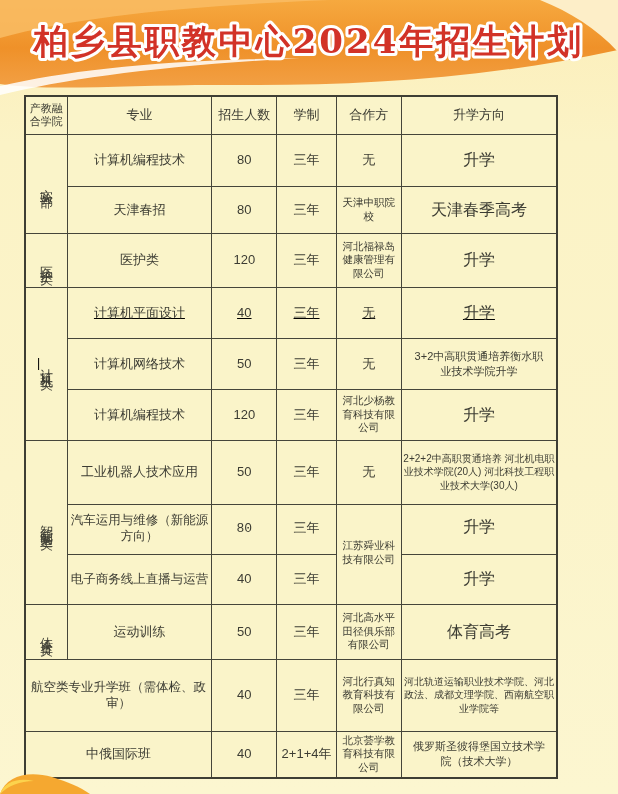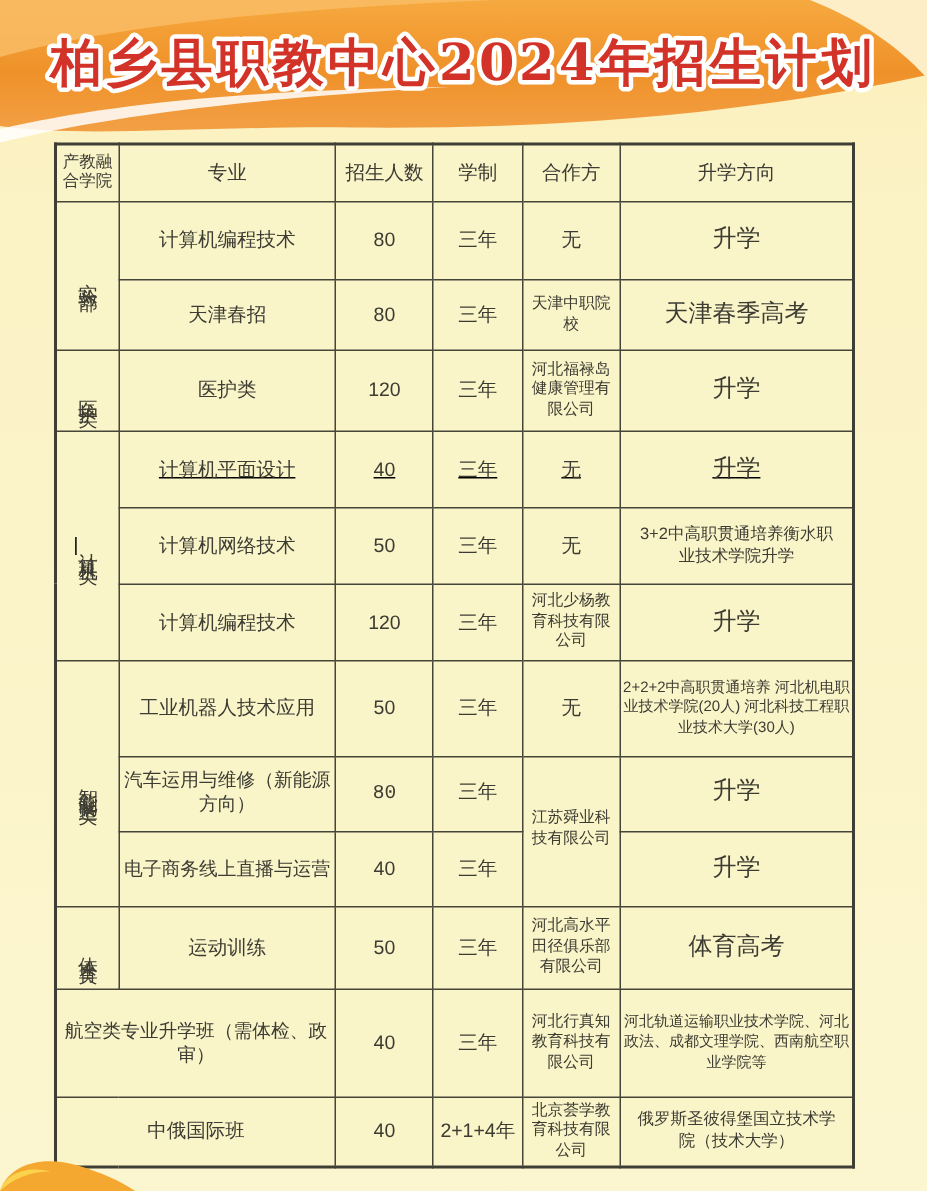--- a/index.html
+++ b/index.html
@@ -7,21 +7,21 @@
   .page{
     position:relative;width:618px;height:794px;overflow:hidden;
     background:linear-gradient(180deg,#fceeb9 0%,#fbf3c6 18%,#fbf4ca 60%,#fcf6d0 100%);
   }
   
   .banner{position:absolute;top:0;left:0;width:618px;height:118px;}
   .title-svg{position:absolute;top:0;left:0;}
   
   .corner{position:absolute;left:0;bottom:0;}
   
-  .tbl-wrap{position:absolute;left:36px;top:95px;}
+  .tbl-wrap{position:absolute;left:24px;top:95px;}
   table{
     border-collapse:collapse;table-layout:fixed;width:534px;
     background:#faf4c9;
   }
   td,th{
     border:1.6px solid #45453a;
     text-align:center;vertical-align:middle;
     color:#3c3c33;font-size:13px;line-height:1.35;
     padding:2px 2px;font-weight:normal;
     overflow:hidden;

